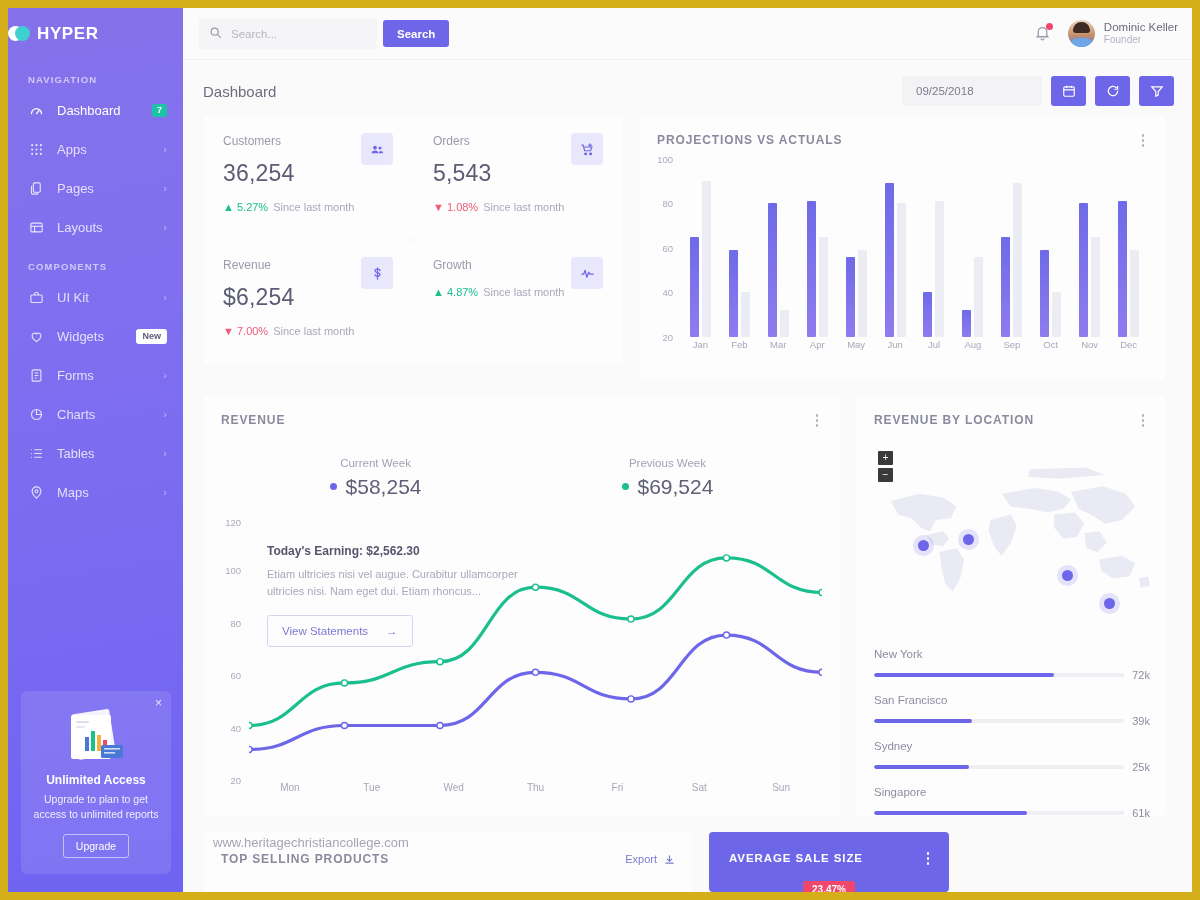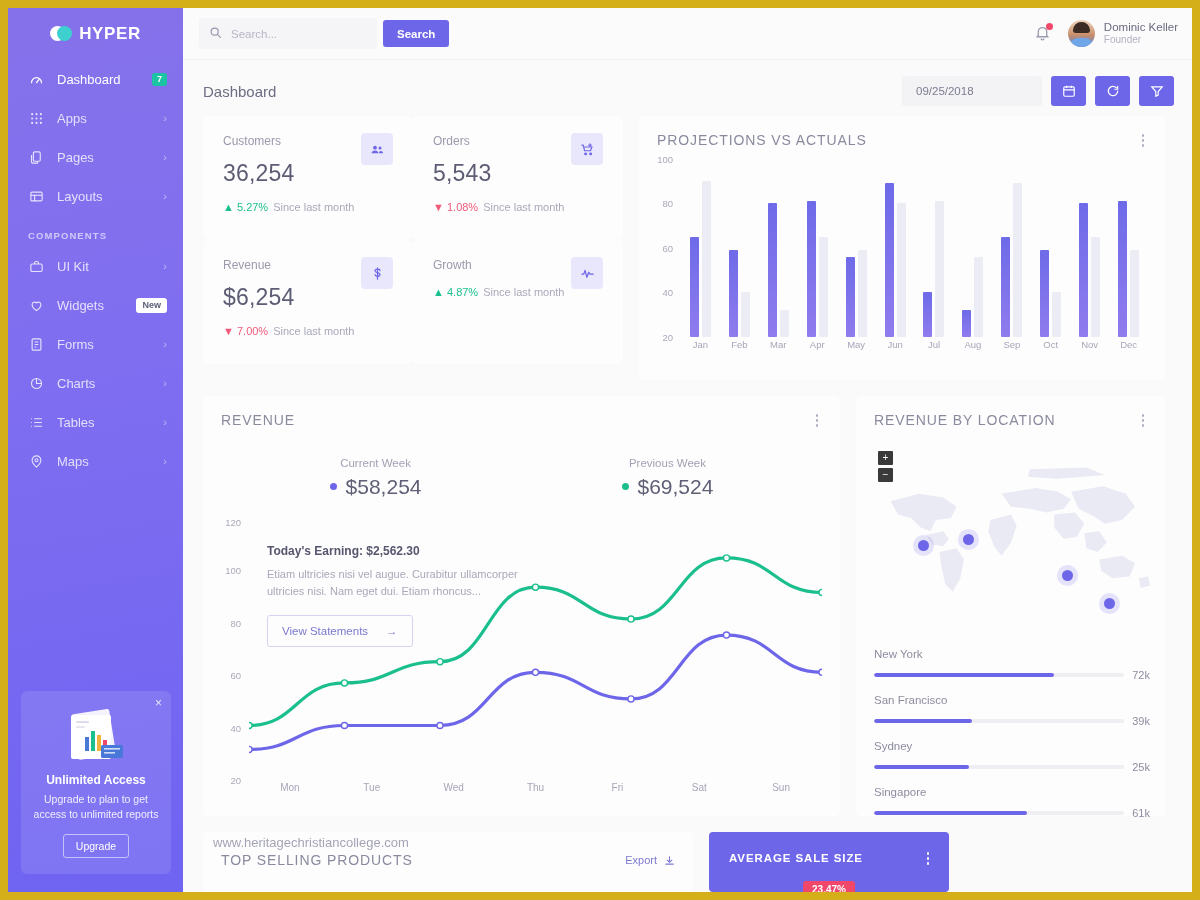--- a/index.html
+++ b/index.html
@@ -20,21 +20,21 @@
 
   
   .sidebar {
     width: 175px; flex: 0 0 175px; height: 884px;
     background: linear-gradient(170deg,#8572ea 0%, #7f6ef0 40%, #6f63f2 100%);
     position: relative;
     color: #fff;
   }
   .brand {
     height: 52px; display: flex; align-items: center;
-    justify-content: center; gap: 7px;
+    gap: 7px;
   }
   .brand-mark { position: relative; width: 22px; height: 18px; }
   .brand-mark .c1 {
     position:absolute; left:0; top:1px; width:15px; height:15px;
     border-radius:50%; background:#fff;
   }
   .brand-mark .c2 {
     position:absolute; left:7px; top:1px; width:15px; height:15px;
     border-radius:50%; background:#3ecfcf; mix-blend-mode:normal;
   }
@@ -196,21 +196,21 @@
     background: #e9e7fb; border-radius: 4px;
     display: flex; align-items: center; justify-content: center;
   }
   .stat-ico svg { width: 15px; height: 15px; display: block; }
 
   
   .panel-head {
     display: flex; align-items: center; padding: 16px 16px 2px 18px;
   }
   .panel-title {
-    font-size: 14px; letter-spacing: .9px; font-weight: 400; color: #8a8a9e;
+    font-size: 12px; letter-spacing: .9px; font-weight: 700; color: #8a8a9e;
     text-transform: uppercase;
   }
   .kebab {
     margin-left: auto; width: 14px; display: flex; flex-direction: column;
     align-items: center; gap: 2.5px; cursor: pointer; padding: 2px;
   }
   .kebab i { width: 2.6px; height: 2.6px; border-radius: 50%; background: #b0b0c0; display:block; }
 
   
   .barchart-card { flex: 1 1 auto; height: 264px; }
@@ -338,20 +338,21 @@
   <aside class="sidebar">
 
     <div class="brand">
       <span class="brand-mark">
         <span class="c1"></span>
           <span class="c2"></span>
       </span>
       <span class="brand-text">HYPER</span>
     </div>
 
+    <div class="nav-title">NAVIGATION</div>
 
     <div class="nav-item active">
       <span class="nav-ico">
         <svg viewBox="0 0 24 24" fill="none" stroke="#ffffff" stroke-width="2" stroke-linecap="round">
           <path d="M4 17a8 8 0 0 1 16 0"></path>
             <path d="M12 17l4-5"></path>
         </svg>
       </span>
       <span class="nav-label">Dashboard</span>
       <span class="badge-num">7</span>

